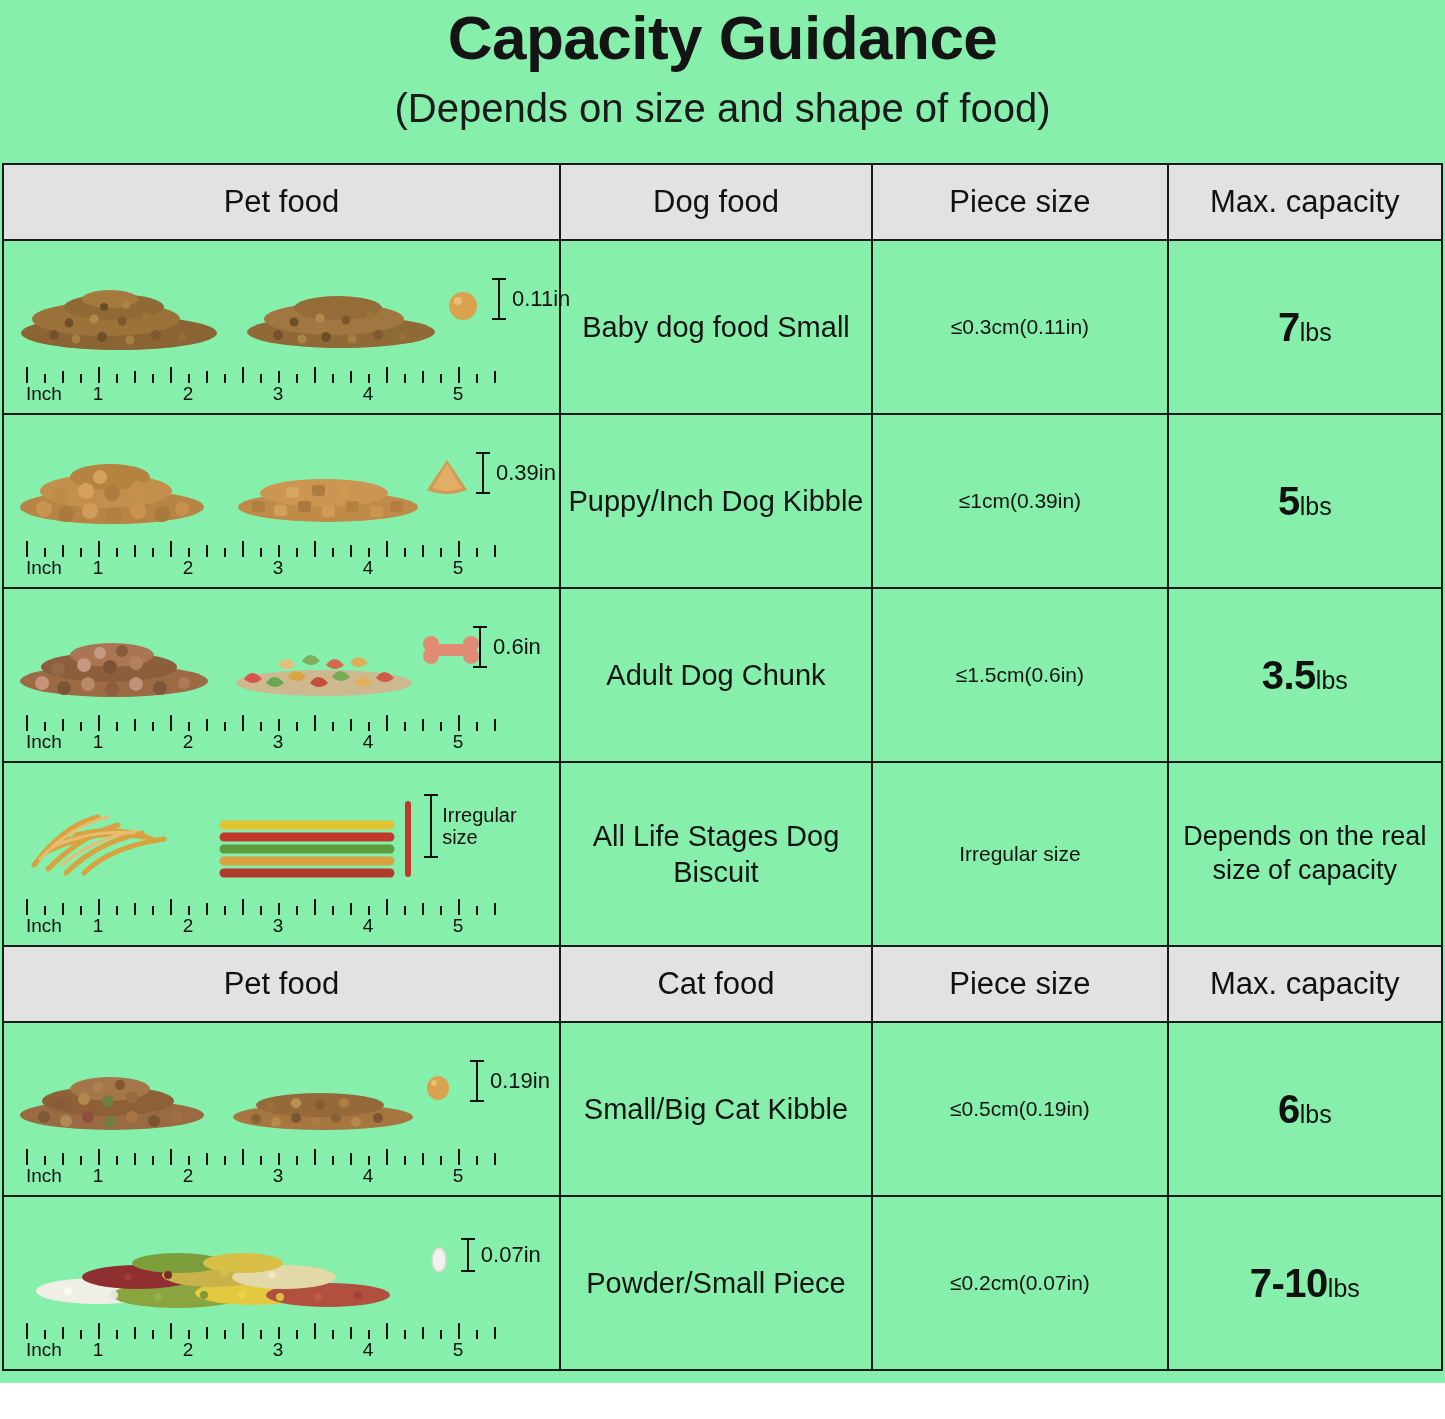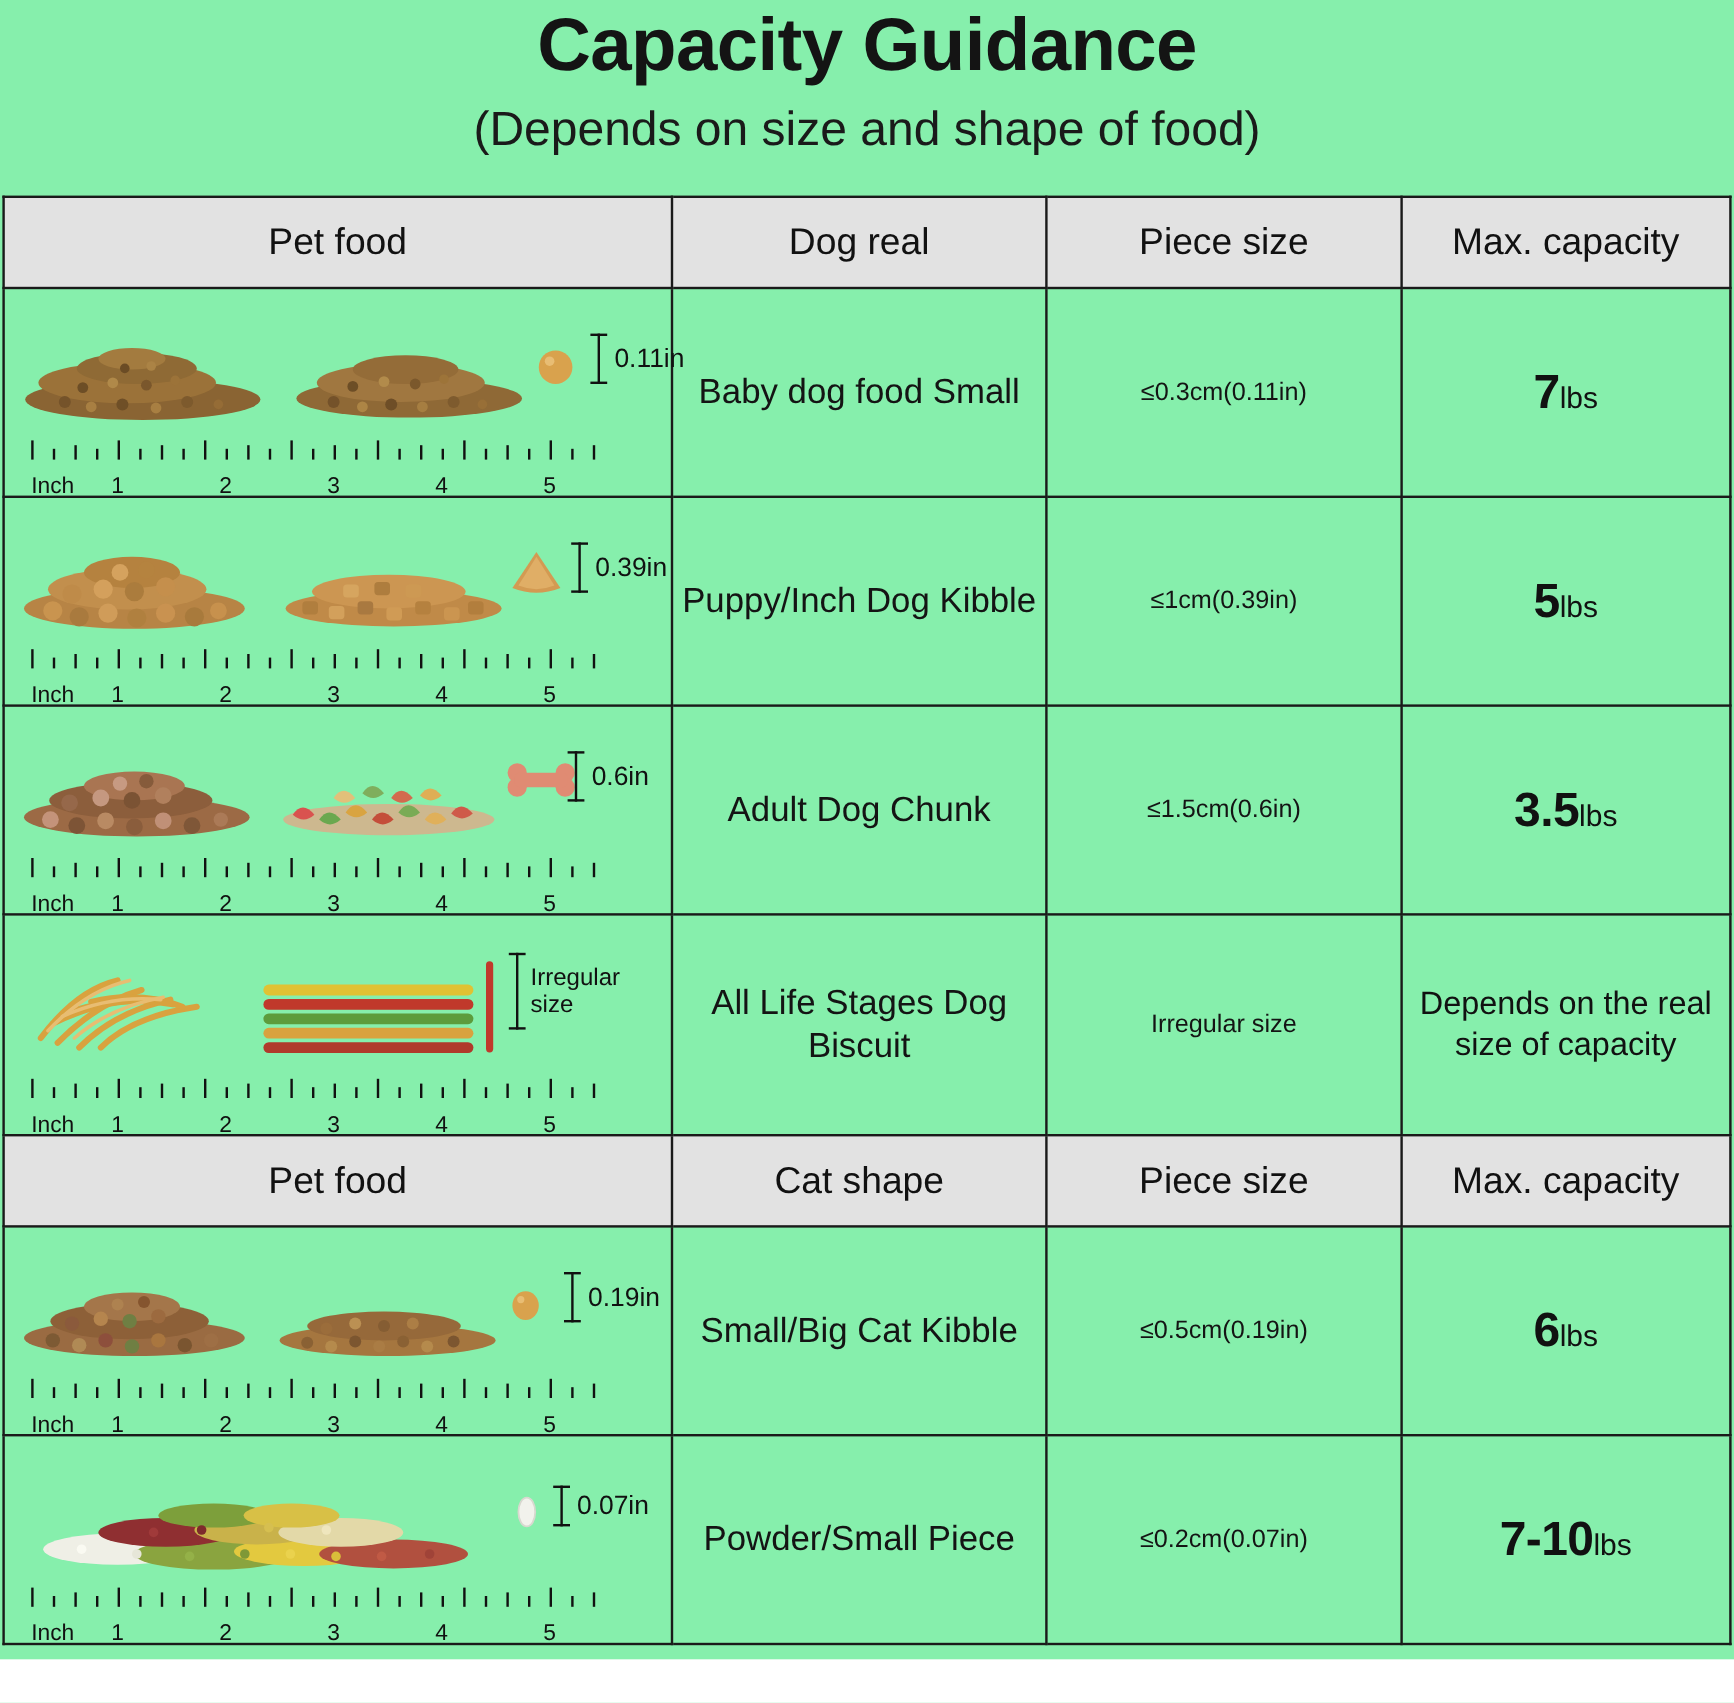--- a/index.html
+++ b/index.html
@@ -163,21 +163,21 @@
   }
   .ruler .nums {
     position: relative;
     height: 20px;
     font-size: 19px;
     color: #111;
   }
   .ruler .nums span {
     position: absolute;
     transform: translateX(-50%);
-    top: 12px;
+    top: 0;
   }
   .ruler .nums span.inch {
     transform: none;
     left: 0;
   }
 </style>
 </head>
 <body>
 
 <div class="page">
@@ -189,21 +189,21 @@
     <colgroup>
       <col class="c1">
         <col class="c2">
         <col class="c3">
         <col class="c4">
     </colgroup>
     <tbody>
 
       <tr class="hdr">
         <td>Pet food</td>
-        <td>Dog real</td>
+        <td>Dog food</td>
         <td>Piece size</td>
         <td>Max. capacity</td>
       </tr>
 
       <tr>
         <td>
           <div class="sample">
             <div class="sample-row">
               <div class="pile">
                 <svg width="210" height="110" viewBox="0 0 210 110">
@@ -608,21 +608,21 @@
             </div>
           </div>
         </td>
         <td class="cell-text">All Life Stages Dog Biscuit</td>
         <td class="cell-size">Irregular size</td>
         <td class="cell-cap">Depends on the real size of capacity</td>
       </tr>
 
       <tr class="hdr">
         <td>Pet food</td>
-        <td>Cat shape</td>
+        <td>Cat food</td>
         <td>Piece size</td>
         <td>Max. capacity</td>
       </tr>
 
       <tr>
         <td>
           <div class="sample">
             <div class="sample-row">
               <div class="pile">
                 <svg width="196" height="110" viewBox="0 0 196 110">

